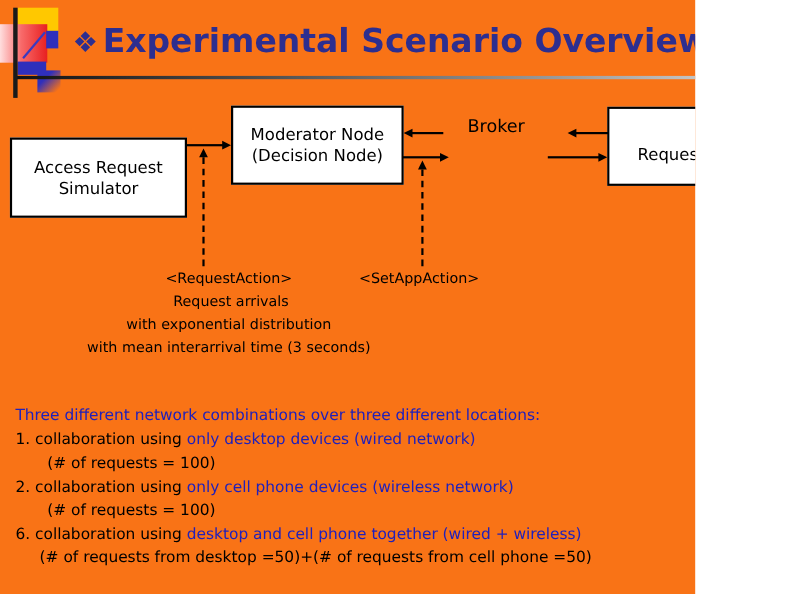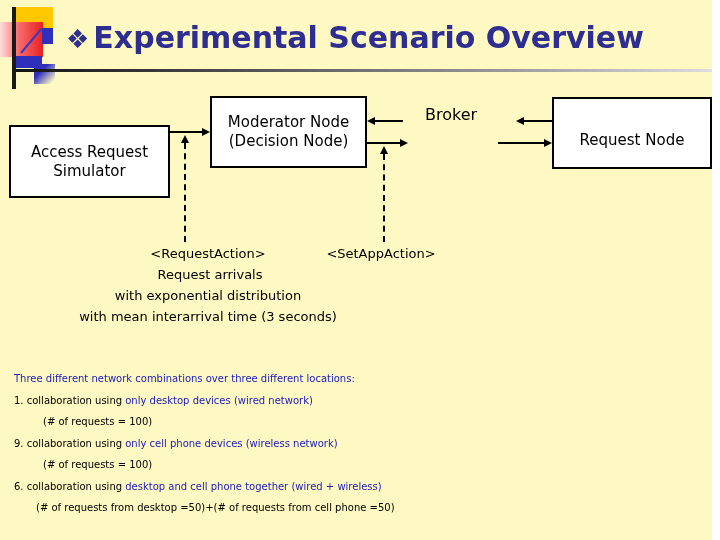--- a/index.html
+++ b/index.html
@@ -1,16 +1,16 @@
 <!DOCTYPE html>
 <html style="--title-color: #2d2e8f; --body-blue: #2020bb;"><head>
 <meta charset="utf-8">
 <style>
   html,body{margin:0;padding:0;background:#fff;}
-  .slide{position:relative;width:712px;height:540px;background:#fef9c3;overflow:hidden;
+  .slide{position:relative;width:632px;height:540px;background:#f97316;overflow:hidden;
          font-family:"DejaVu Sans",sans-serif;color:#000;}
   .abs{position:absolute;}
   
   .title{position:absolute;left:66px;top:20px;font-size:30px;font-weight:bold;
          color:var(--title-color,#2d2e8f);letter-spacing:0px;white-space:nowrap;}
   .title .bullet{font-size:26px;margin-right:4px;}
   .hrule{position:absolute;left:13px;top:69px;width:699px;height:3px;
          background:linear-gradient(to right,#111 0%,#555 35%,#999 70%,#ddd 100%);z-index:6;}
   
   .vline{position:absolute;left:12px;top:7px;width:4px;height:82px;background:#1a1a1a;z-index:7;}
@@ -32,21 +32,21 @@
   .hline{position:absolute;height:2px;background:#000;}
   .head-right{position:absolute;width:0;height:0;border-top:4px solid transparent;
               border-bottom:4px solid transparent;border-left:8px solid #000;}
   .head-left{position:absolute;width:0;height:0;border-top:4px solid transparent;
              border-bottom:4px solid transparent;border-right:8px solid #000;}
   .head-up{position:absolute;width:0;height:0;border-left:4px solid transparent;
            border-right:4px solid transparent;border-bottom:8px solid #000;}
   .vdash{position:absolute;width:0;border-left:2px dashed #000;}
   .ann{position:absolute;font-size:13px;white-space:nowrap;transform:translateX(-50%);}
   
-  .bodytext{position:absolute;left:14px;top:368px;width:700px;font-size:10px;line-height:21.5px;}
+  .bodytext{position:absolute;left:14px;top:368px;width:700px;font-size:14px;line-height:21.5px;}
   .blue{color:var(--body-blue,#2020bb);}
   .indent1{padding-left:29px;}
   .indent2{padding-left:22px;}
 </style>
 </head>
 <body>
 
 <div class="slide">
 
   <div class="sq-yellow abs"></div>
@@ -104,20 +104,20 @@
   <div class="ann" style="left:210px;top:267px;">Request arrivals</div>
   <div class="ann" style="left:208px;top:288px;">with exponential distribution</div>
   <div class="ann" style="left:208px;top:309px;">with mean interarrival time (3 seconds)</div>
 
   <div class="bodytext">
     <div class="blue">Three different network combinations over three different locations:</div>
 
     <div><span>1. collaboration using </span><span class="blue">only desktop devices (wired network)</span></div>
     <div class="indent1">(# of requests = 100)</div>
 
-    <div><span>9. collaboration using </span><span class="blue">only cell phone devices (wireless network)</span></div>
+    <div><span>2. collaboration using </span><span class="blue">only cell phone devices (wireless network)</span></div>
     <div class="indent1">(# of requests = 100)</div>
 
     <div><span>6. collaboration using </span><span class="blue">desktop and cell phone together (wired + wireless)</span></div>
     <div class="indent2">(# of requests from desktop =50)+(# of requests from cell phone =50)</div>
   </div>
 
 </div>
 
 </body></html>

